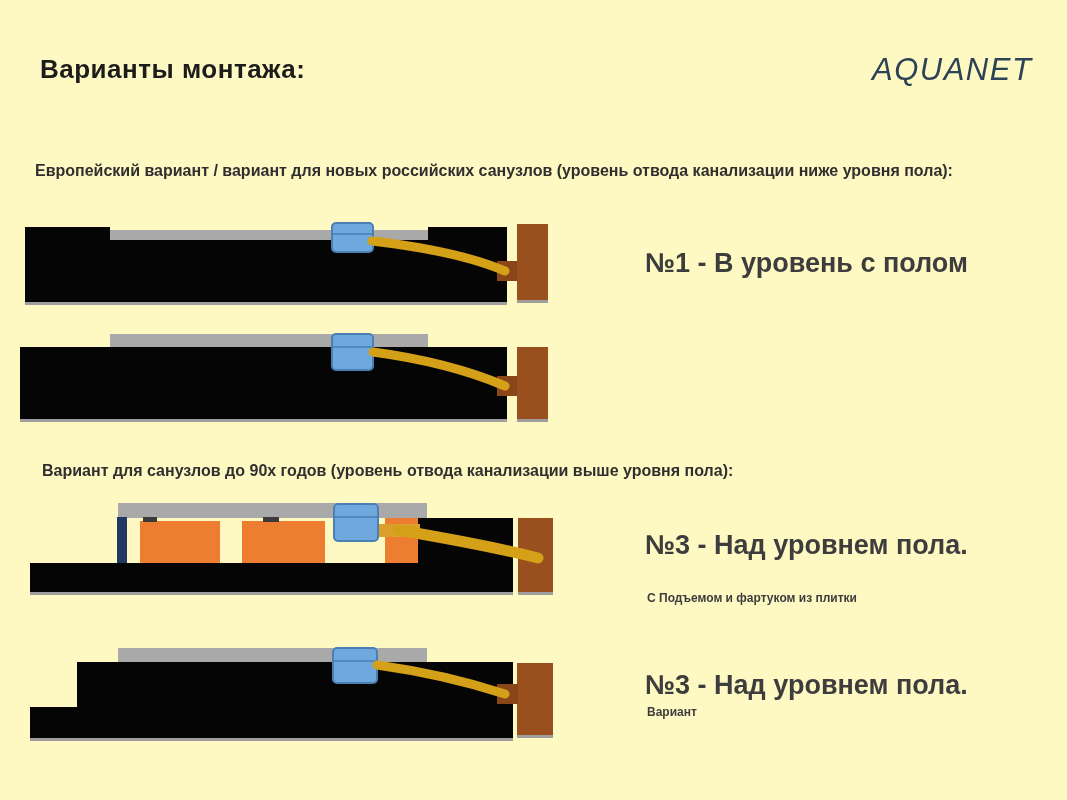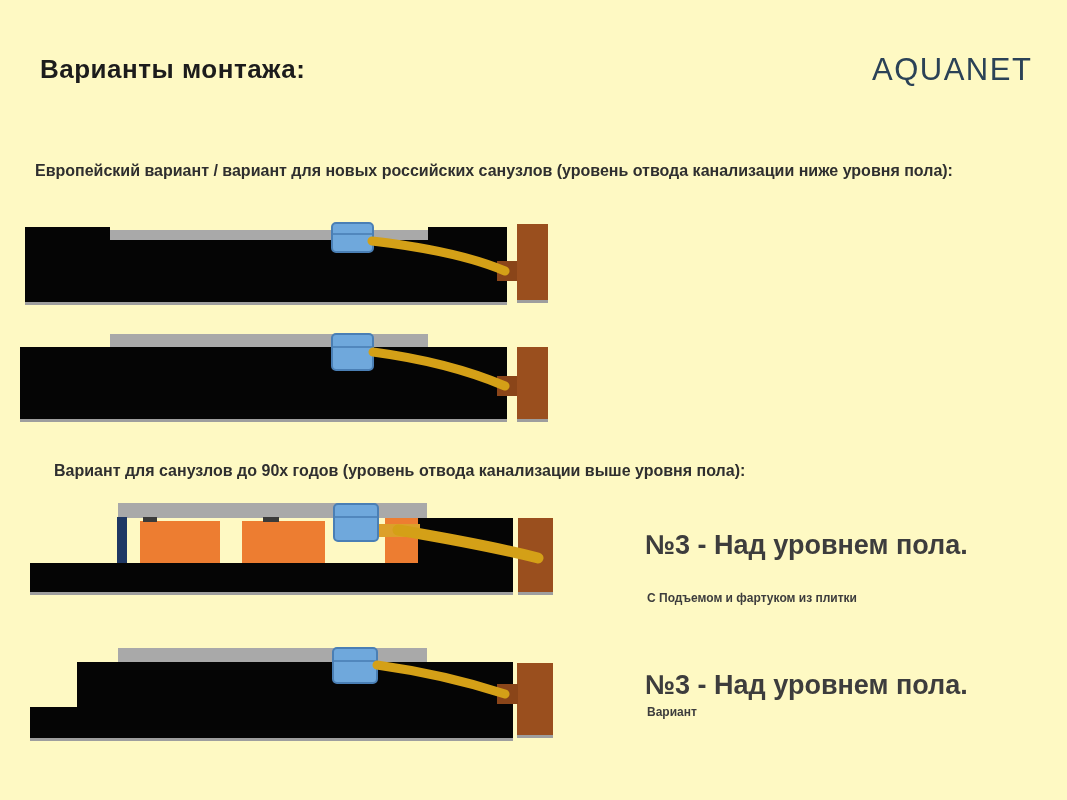--- a/index.html
+++ b/index.html
@@ -60,43 +60,44 @@
     border-top:2px solid #5187bd;
   }
   svg.pipes{position:absolute;left:0;top:0;pointer-events:none;}
 </style>
 </head>
 <body>
 
 <div class="stage">
 
   <div class="abs page-title" style="left:40px;top:54px;">Варианты монтажа:</div>
-  <div class="abs brand" style="left:872px;top:52px;">AQUANET</div>
+  <div class="abs brand" style="left:872px;top:52px;font-style:italic;">AQUANET</div>
 
   <div class="abs section-heading" style="left:35px;top:162px;">Европейский вариант / вариант для новых российских санузлов (уровень отвода канализации ниже уровня пола):</div>
 
   <div>
     <div class="abs blk" style="left:25px;top:227px;width:85px;height:14px;"></div>
     <div class="abs tile" style="left:110px;top:230px;width:318px;height:10px;"></div>
     <div class="abs blk" style="left:428px;top:227px;width:79px;height:14px;"></div>
     <div class="abs blk with-shadow" style="left:25px;top:240px;width:482px;height:62px;"></div>
     <div class="abs wall with-shadow" style="left:517px;top:224px;width:31px;height:76px;"></div>
     <div class="abs outlet" style="left:497px;top:261px;width:20px;height:20px;"></div>
     <div class="abs siphon" style="left:331px;top:222px;width:43px;height:31px;"></div>
   </div>
+  <div class="abs variant-label" style="left:645px;top:248px;">№1 - В уровень с полом</div>
 
   <div>
     <div class="abs tile" style="left:110px;top:334px;width:318px;height:13px;"></div>
     <div class="abs blk with-shadow" style="left:20px;top:347px;width:487px;height:72px;"></div>
     <div class="abs wall with-shadow" style="left:517px;top:347px;width:31px;height:72px;"></div>
     <div class="abs outlet" style="left:497px;top:376px;width:20px;height:20px;"></div>
     <div class="abs siphon" style="left:331px;top:333px;width:43px;height:38px;"></div>
   </div>
 
-  <div class="abs section-heading" style="left:42px;top:462px;margin-left:12px;">Вариант для санузлов до 90х годов (уровень отвода канализации выше уровня пола):</div>
+  <div class="abs section-heading" style="left:42px;top:462px;">Вариант для санузлов до 90х годов (уровень отвода канализации выше уровня пола):</div>
 
   <div>
     <div class="abs tile" style="left:118px;top:503px;width:309px;height:15px;"></div>
     <div class="abs navybar" style="left:117px;top:517px;width:10px;height:46px;"></div>
     <div class="abs brick" style="left:140px;top:521px;width:80px;height:42px;"></div>
     <div class="abs brick" style="left:242px;top:521px;width:83px;height:42px;"></div>
     <div class="abs brick" style="left:385px;top:518px;width:33px;height:45px;"></div>
     <div class="abs tick" style="left:143px;top:517px;width:14px;height:5px;"></div>
     <div class="abs tick" style="left:263px;top:517px;width:16px;height:5px;"></div>
     <div class="abs blk" style="left:418px;top:518px;width:95px;height:74px;"></div>

